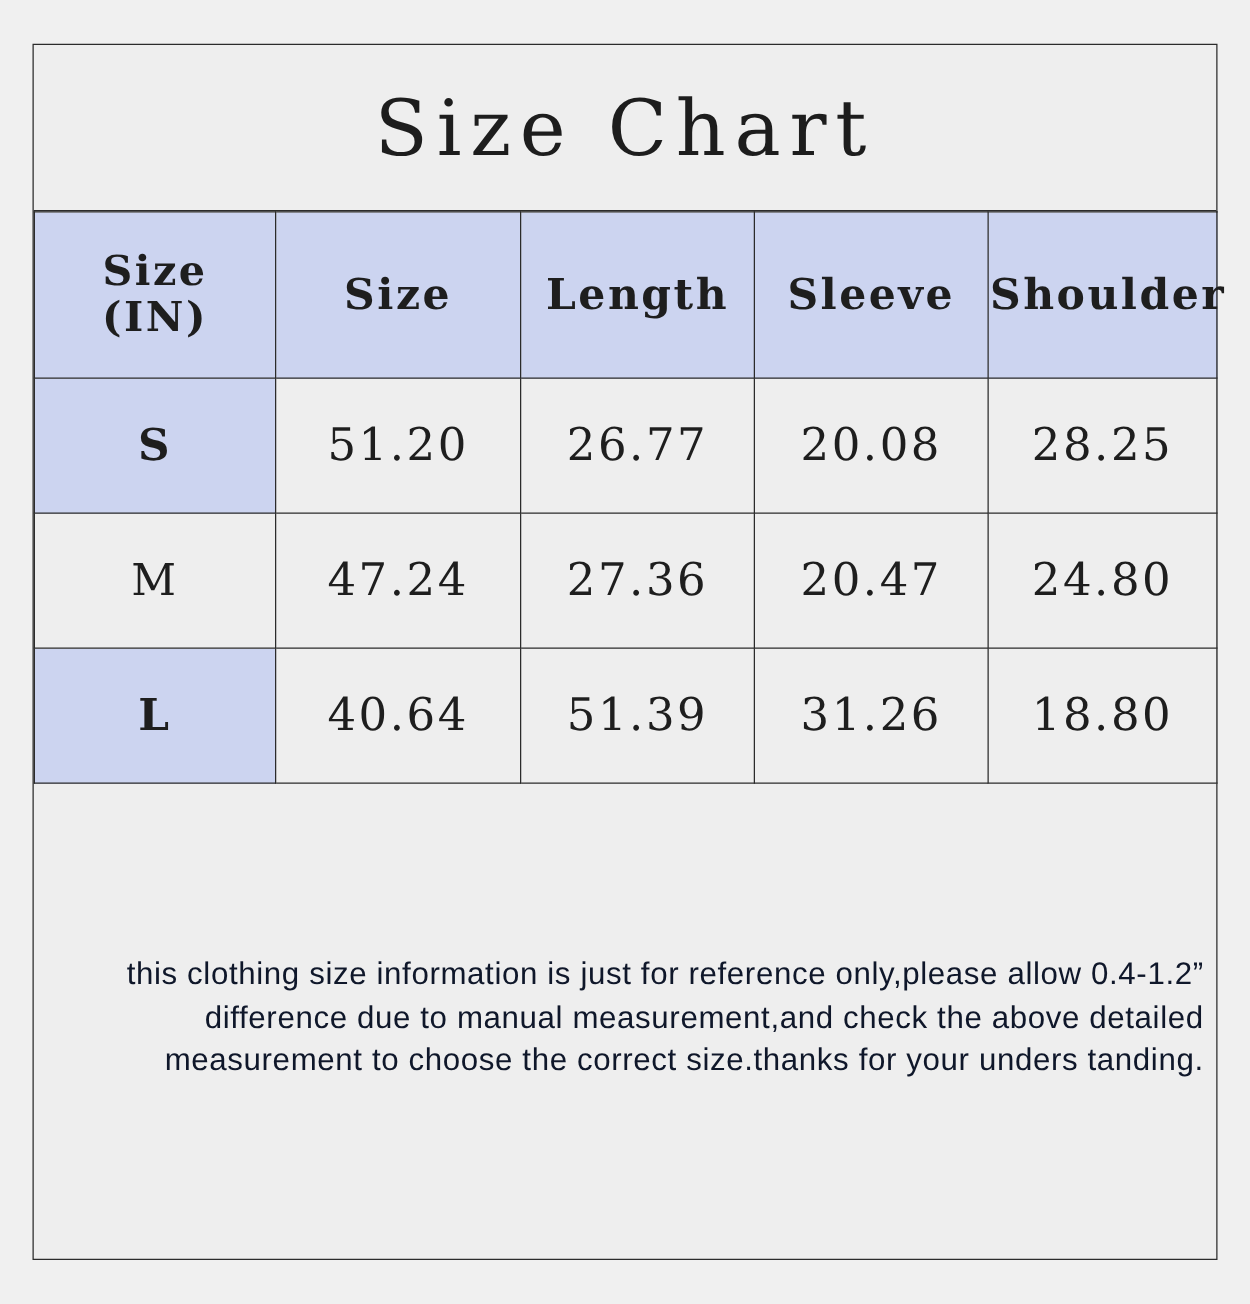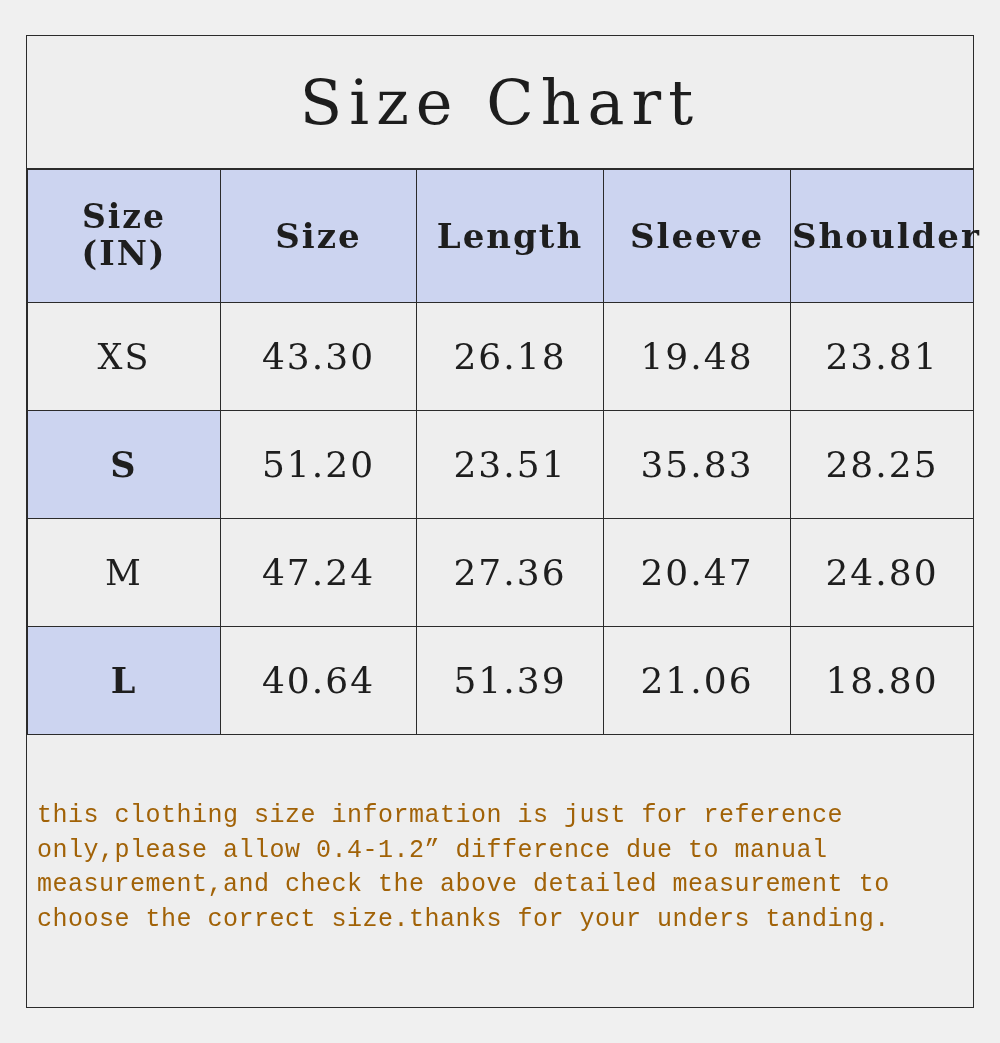--- a/index.html
+++ b/index.html
@@ -91,26 +91,26 @@
   .note {
     flex: 1;
     display: flex;
     align-items: center;
     justify-content: center;
     padding: 4px 10px 10px 10px;
     box-sizing: border-box;
   }
   .note p {
     margin: 0;
-    text-align: left;
-    font-family: Liberation Mono, monospace;
+    text-align: right;
+    font-family: Liberation Sans, sans-serif;
     font-size: 25px;
     line-height: 1.38;
     letter-spacing: 0.5px;
-    color: #a16207;
+    color: #0f172a;
     max-width: 930px;
   }
 </style>
 </head>
 <body>
 
 <div class="page">
   <div class="card">
 
     <div class="title-row">
@@ -131,46 +131,39 @@
             <div>Size</div>
             <div>(IN)</div>
           </th>
           <th>Size</th>
           <th>Length</th>
           <th>Sleeve</th>
           <th>Shoulder</th>
         </tr>
       </thead>
       <tbody>
-        <tr>
-          <td class="label">XS</td>
-          <td>43.30</td>
-          <td>26.18</td>
-          <td>19.48</td>
-          <td>23.81</td>
-        </tr>
         <tr class="hl">
           <td class="label">S</td>
           <td>51.20</td>
-          <td>23.51</td>
-          <td>35.83</td>
+          <td>26.77</td>
+          <td>20.08</td>
           <td>28.25</td>
         </tr>
         <tr>
           <td class="label">M</td>
           <td>47.24</td>
           <td>27.36</td>
           <td>20.47</td>
           <td>24.80</td>
         </tr>
         <tr class="hl">
           <td class="label">L</td>
           <td>40.64</td>
           <td>51.39</td>
-          <td>21.06</td>
+          <td>31.26</td>
           <td>18.80</td>
         </tr>
       </tbody>
     </table>
 
     <div class="note">
       <p>this clothing size information is just for reference only,please allow 0.4-1.2” difference due to manual measurement,and check the above detailed measurement to choose the correct size.thanks for your unders tanding.</p>
     </div>
 
   </div>

